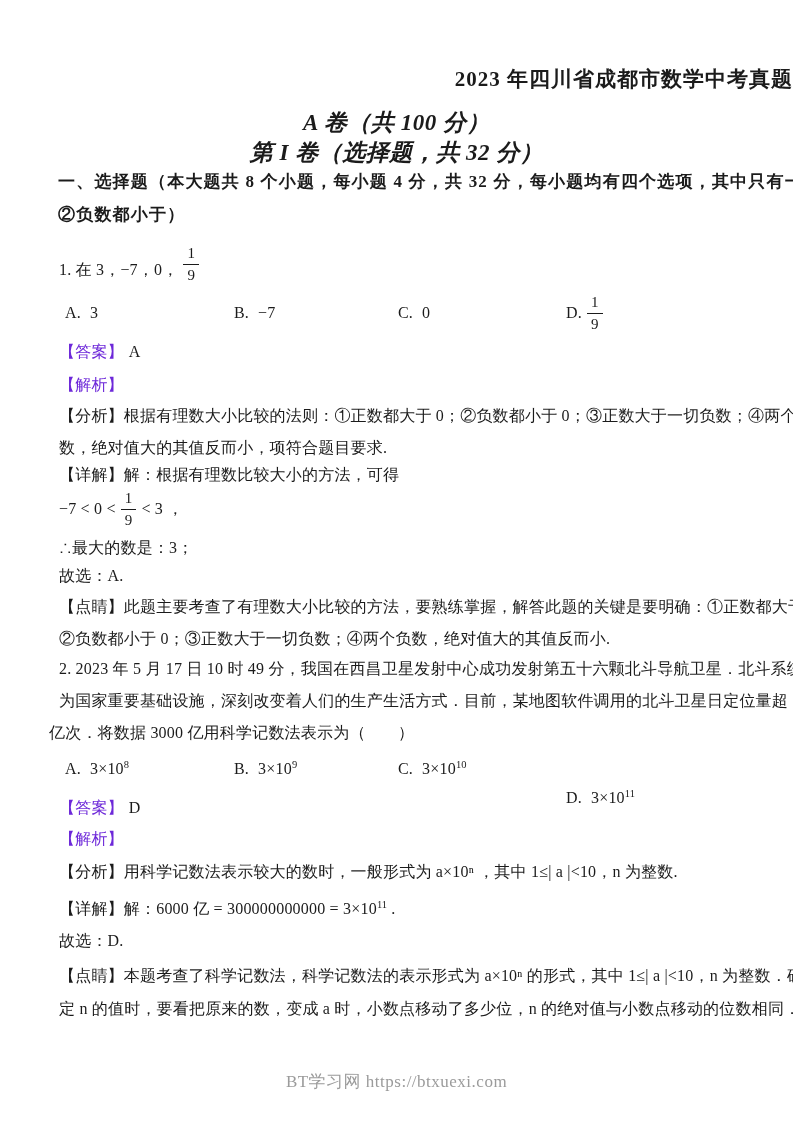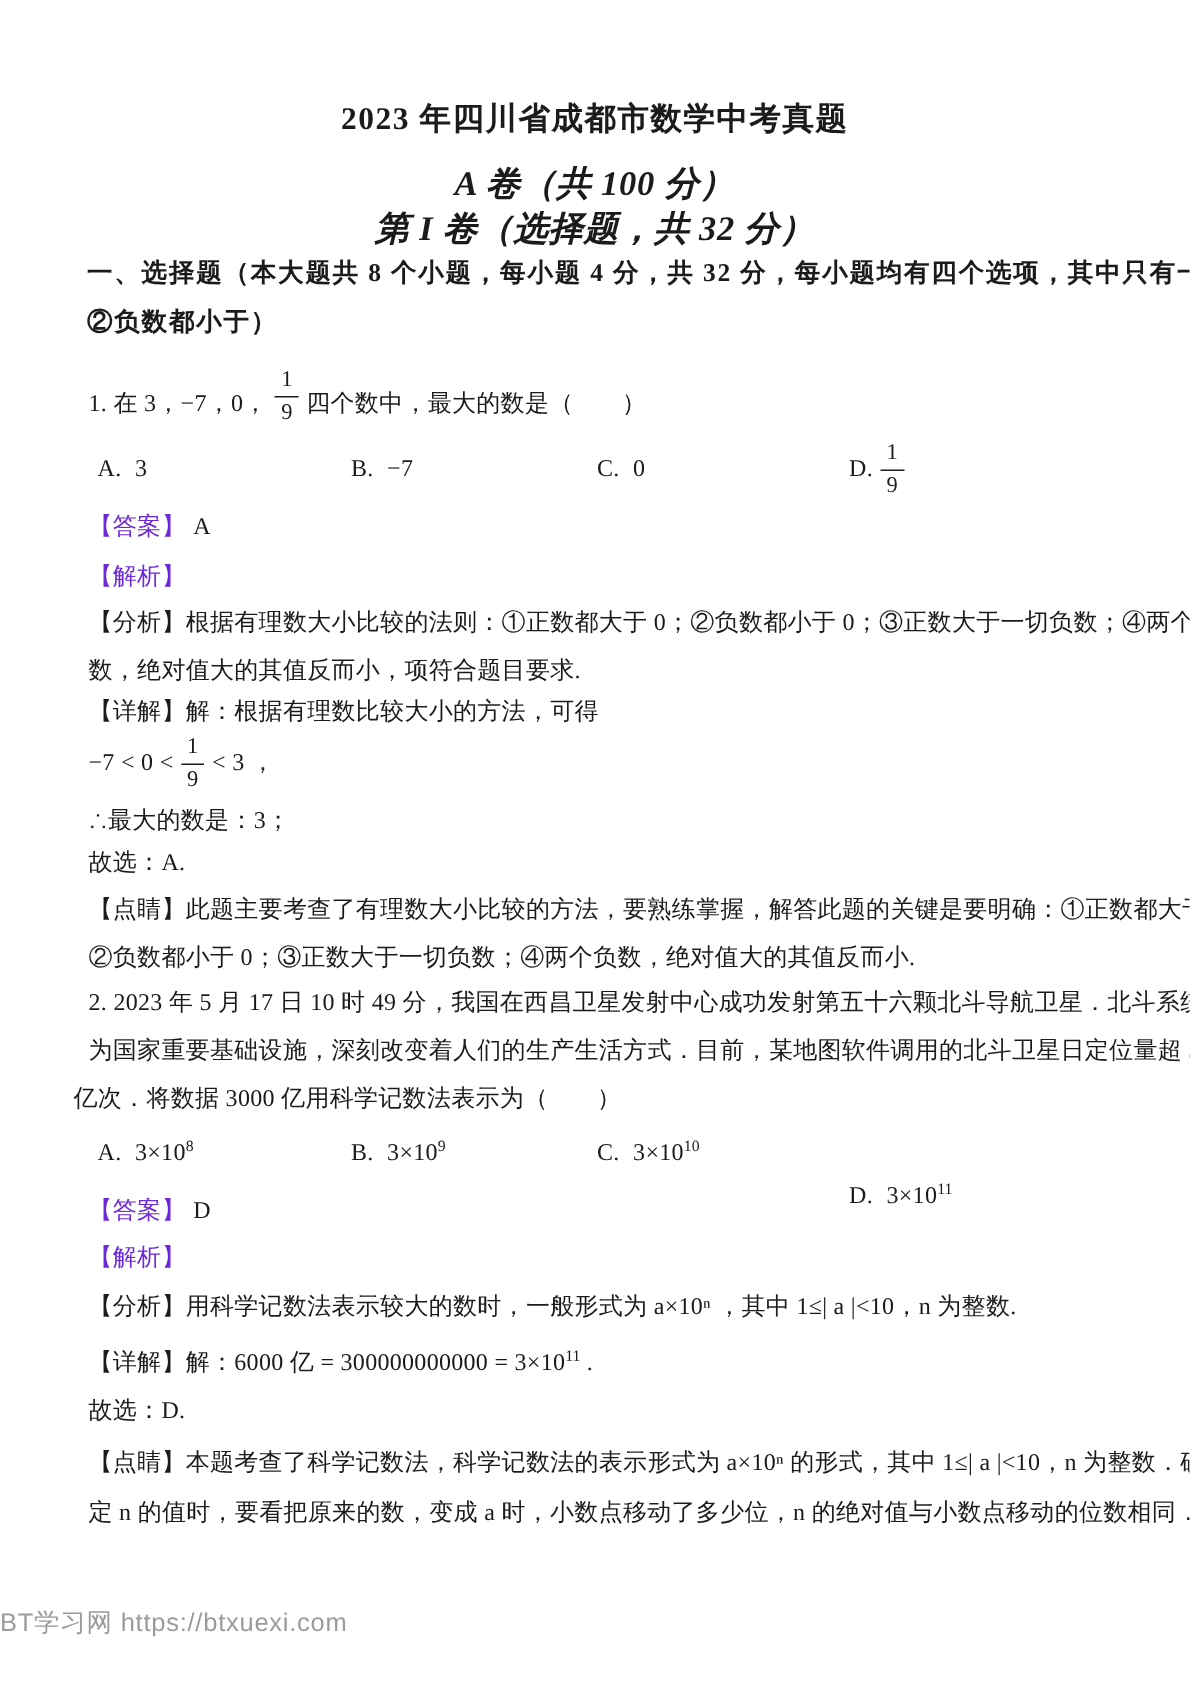--- a/index.html
+++ b/index.html
@@ -4,54 +4,53 @@
 <style>
   html,body{margin:0;padding:0;}
   body{
     width:793px;height:1122px;background:#ffffff;position:relative;
     font-family:"Liberation Serif","DejaVu Serif",serif;
     color:#1b1b1b;overflow:hidden;
   }
   .ln{position:absolute;white-space:nowrap;font-size:16px;line-height:1.3;letter-spacing:0.2px;}
   .center{left:0;right:0;text-align:center;}
   .bold{font-weight:bold;}
-  .title{font-size:21px;letter-spacing:1px;}
+  .title{font-size:21px;letter-spacing:1px;text-align:right;}
   .sub{font-size:23px;letter-spacing:0.5px;font-style:italic;}
   .hdr{font-size:17px;letter-spacing:1.2px;}
   .blue{color:#6d28d9;}
   .gap{margin-left:5px;}
   .flexline{display:flex;align-items:flex-end;}
   .flexmid{display:flex;align-items:center;}
   .frac{display:inline-flex;flex-direction:column;align-items:center;line-height:1;margin:0 5px;font-size:15px;}
   .frac .fn{padding:0 4px 3px;border-bottom:1.2px solid #1b1b1b;display:block;}
   .frac .fd{padding-top:3px;display:block;}
   sup{font-size:10.5px;line-height:0;vertical-align:6px;letter-spacing:0;}
   .optv{margin-left:9px;}
   .footer{
-    position:absolute;top:1070px;left:0;right:0;
-    font-family:Liberation Sans, sans-serif;
+    position:absolute;top:1070px;left:0;right:0;text-align:center;
+    font-family:Liberation Serif, serif;
     font-size:17px;color:#9b9b9b;letter-spacing:0.5px;
   }
 </style>
 </head>
 <body>
 
 <div class="ln center bold title" style="top:66px">2023 年四川省成都市数学中考真题</div>
 <div class="ln center bold sub" style="top:108px">A 卷（共 100 分）</div>
 <div class="ln center bold sub" style="top:138px">第 I 卷（选择题，共 32 分）</div>
 <div class="ln bold hdr" style="left:58px;top:171px">一、选择题（本大题共 8 个小题，每小题 4 分，共 32 分，每小题均有四个选项，其中只有一</div>
 <div class="ln bold hdr" style="left:58px;top:204px">②负数都小于）</div>
 
 <div class="ln flexline" style="left:59px;top:237px;height:44px">
   <span>1. 在 3，−7，0，</span>
   <span class="frac" style="margin-bottom:-2px">
     <span class="fn">1</span>
     <span class="fd">9</span>
   </span>
-  <span>四个数中，最大的数是（　　）</span>
 </div>
 
 <div class="ln" style="left:65px;top:303px">
   <span>A.</span><span class="optv">3</span>
 </div>
 <div class="ln" style="left:234px;top:303px">
   <span>B.</span><span class="optv">−7</span>
 </div>
 <div class="ln" style="left:398px;top:303px">
   <span>C.</span><span class="optv">0</span>

